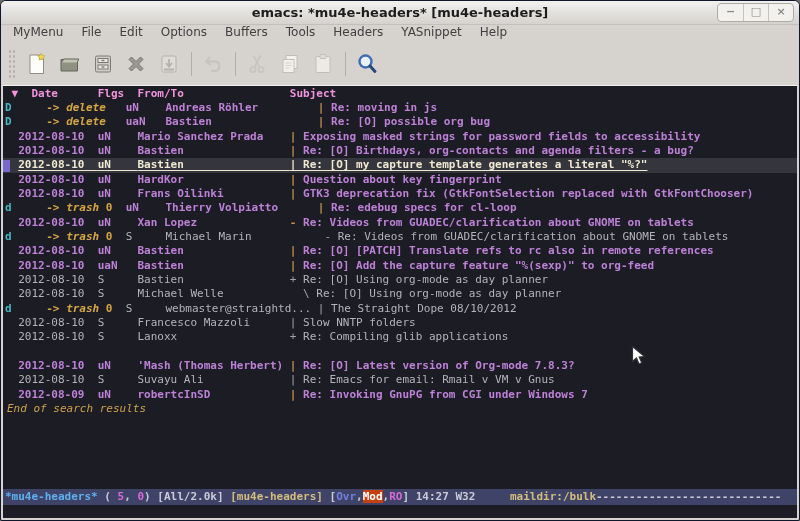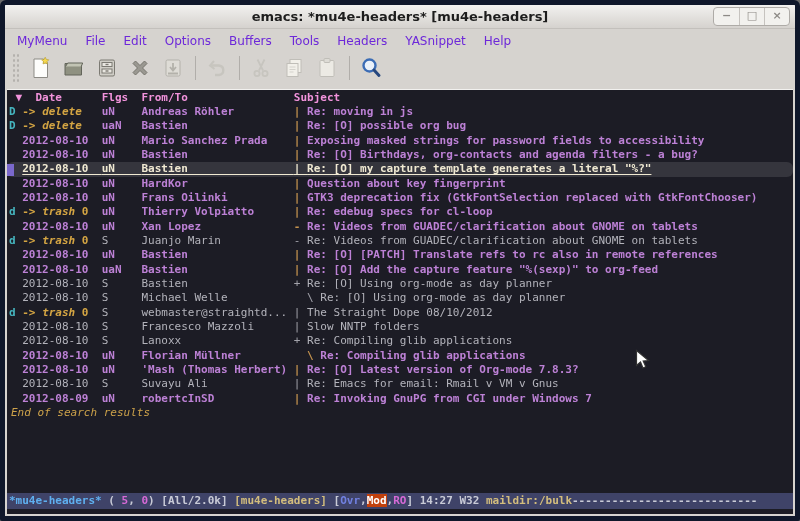--- a/index.html
+++ b/index.html
@@ -1,62 +1,62 @@
 <!DOCTYPE html>
 <html><head>
 <meta charset="utf-8">
 <style>
   html,body{margin:0;padding:0;background:#6b6b6b;}
   *{box-sizing:border-box;}
-  .window{position:relative;width:800px;height:521px;background:#d6d3cf;border:5px solid #0f172a;
+  .window{position:relative;width:800px;height:521px;background:#d6d3cf;border:1px solid #0f172a;
     border-radius:6px 6px 2px 2px;overflow:hidden;font-family:"DejaVu Sans",sans-serif;}
   
   .titlebar{height:24px;background:linear-gradient(#f2f1ef,#d5d2ce);border-bottom:1px solid #c3c0bc;
     text-align:center;font-weight:bold;font-size:13px;color:#1d1d1d;line-height:24px;position:relative;}
   .window-controls{position:absolute;right:5px;top:2px;display:flex;background:#f2f1ee;
     border:1px solid #aeaba7;border-radius:4px;overflow:hidden;}
   .winbtn{width:25px;height:17px;line-height:16px;text-align:center;font-weight:bold;font-size:11px;
     color:#8d8a86;border-left:1px solid #c6c3bf;cursor:default;}
   .winbtn:first-child{border-left:none;}
   
-  .menubar{height:19px;display:flex;align-items:flex-end;font-size:12px;color:#6d28d9;padding-left:3px;}
+  .menubar{height:19px;display:flex;align-items:flex-start;font-size:12px;color:#404040;padding-left:3px;}
   .menu-item{padding:0 9px;}
   
   .toolbar{height:40px;display:flex;align-items:center;padding:0 5px;}
   .grip{width:8px;height:30px;margin:0 8px 0 2px;
     background-image:radial-gradient(circle,#b4b1ad 1px,transparent 1.4px);background-size:4px 5px;}
   .tbicon{width:26px;height:26px;display:flex;align-items:center;justify-content:center;margin-right:7px;}
   .tbsep{width:1px;height:24px;background:#b1aeaa;margin:0 8px 0 2px;}
   
   .buffer{position:absolute;left:2px;right:2px;top:84px;bottom:2px;background:#1c1c25;
     border-top:1px solid #f2f1ef;font-family:"DejaVu Sans Mono",monospace;font-size:11px;}
   .headerline{height:15px;line-height:15px;white-space:pre;color:#f293dc;font-weight:bold;padding-left:2px;}
   .mrow{height:14.33px;line-height:14.33px;white-space:pre;padding-left:2px;position:relative;}
   .u{color:#bd81d6;font-weight:bold;}
   .r{color:#b3b3bb;}
   .pu{color:#c3924e;font-weight:bold;}
   .pr{color:#a3a3ab;}
-  .mk{color:#d4a543;font-weight:bold;}
+  .mk{color:#d4a543;font-weight:bold;margin-left:28px;}
   .mk i{font-style:italic;}
   .teal{color:#46b6c0;font-weight:bold;}
-  .mrow.hl{background:#35353d;border-radius:6px;}
+  .mrow.hl{background:#35353d;}
   .mrow.hl span{color:#f0e9d2 !important;font-weight:bold;}
   .mrow.hl .ul{text-decoration:underline;text-underline-offset:2px;}
   .cursor{position:absolute;left:0;top:2px;width:7px;height:12px;background:#7a68cc;}
   .endline{height:14.33px;line-height:14.33px;color:#cda24a;font-style:italic;padding-left:4px;white-space:pre;}
   .mode-line{position:absolute;left:0;right:0;top:403px;height:16px;line-height:16px;background:#3f4368;
     white-space:pre;padding-left:2px;font-weight:bold;}
   .ml-buf{color:#5fb0f0;}
   .ml-pl{color:#c9cbd7;}
   .ml-num{color:#d76ad7;}
   .ml-name{color:#d3bd7d;}
   .ml-ovr{color:#7181e1;margin-top:12px;}
   .ml-mod{color:#ffffff;background:#c2410c;}
   .ml-ro{color:#d76ad7;}
-  .ml-dir{color:#d3bd7d;}
+  .ml-dir{color:#d3bd7d;margin-left:28px;}
   .ml-dash{color:#c9cbd7;}
   .minibuffer{position:absolute;left:0;right:0;top:419px;height:16px;color:#b3b3bb;white-space:pre;padding-left:2px;}
   .mouse{position:absolute;left:630px;top:344px;pointer-events:none;z-index:10;}
 </style>
 </head>
 <body>
 
 <div class="window">
   <div class="titlebar">
     <span>emacs: *mu4e-headers* [mu4e-headers]</span>
@@ -154,29 +154,29 @@
     <div>
         <div class="mrow"><span class="teal">D </span><span><span class="mk">-&gt; <i>delete</i>   </span><span class="u">uN    </span><span class="u">Andreas Röhler         </span><span class="pu">| </span><span class="u">Re: moving in js</span></span></div>
         <div class="mrow"><span class="teal">D </span><span><span class="mk">-&gt; <i>delete</i>   </span><span class="u">uaN   </span><span class="u">Bastien                </span><span class="pu">| </span><span class="u">Re: [O] possible org bug</span></span></div>
         <div class="mrow"><span>  </span><span><span class="u">2012-08-10  </span><span class="u">uN    </span><span class="u">Mario Sanchez Prada    </span><span class="pu">| </span><span class="u">Exposing masked strings for password fields to accessibility</span></span></div>
         <div class="mrow"><span>  </span><span><span class="u">2012-08-10  </span><span class="u">uN    </span><span class="u">Bastien                </span><span class="pu">| </span><span class="u">Re: [O] Birthdays, org-contacts and agenda filters - a bug?</span></span></div>
         <div class="mrow hl"><span class="cursor"></span><span>  </span><span class="ul"><span class="u">2012-08-10  </span><span class="u">uN    </span><span class="u">Bastien                </span><span class="pu">| </span><span class="u">Re: [O] my capture template generates a literal "%?"</span></span></div>
         <div class="mrow"><span>  </span><span><span class="u">2012-08-10  </span><span class="u">uN    </span><span class="u">HardKor                </span><span class="pu">| </span><span class="u">Question about key fingerprint</span></span></div>
         <div class="mrow"><span>  </span><span><span class="u">2012-08-10  </span><span class="u">uN    </span><span class="u">Frans Oilinki          </span><span class="pu">| </span><span class="u">GTK3 deprecation fix (GtkFontSelection replaced with GtkFontChooser)</span></span></div>
         <div class="mrow"><span class="teal">d </span><span><span class="mk">-&gt; <i>trash</i> 0  </span><span class="u">uN    </span><span class="u">Thierry Volpiatto      </span><span class="pu">| </span><span class="u">Re: edebug specs for cl-loop</span></span></div>
         <div class="mrow"><span>  </span><span><span class="u">2012-08-10  </span><span class="u">uN    </span><span class="u">Xan Lopez              </span><span class="pu">- </span><span class="u">Re: Videos from GUADEC/clarification about GNOME on tablets</span></span></div>
-        <div class="mrow"><span class="teal">d </span><span><span class="mk">-&gt; <i>trash</i> 0  </span><span class="r">S     </span><span class="r">Juanjo Marin           </span><span class="pr">- </span><span class="r">Re: Videos from GUADEC/clarification about GNOME on tablets</span></span></div>
+        <div class="mrow"><span class="teal">d </span><span><span class="mk">-&gt; <i>trash</i> 0  </span><span class="r">S     </span><span class="r">Michael Marin           </span><span class="pr">- </span><span class="r">Re: Videos from GUADEC/clarification about GNOME on tablets</span></span></div>
         <div class="mrow"><span>  </span><span><span class="u">2012-08-10  </span><span class="u">uN    </span><span class="u">Bastien                </span><span class="pu">| </span><span class="u">Re: [O] [PATCH] Translate refs to rc also in remote references</span></span></div>
         <div class="mrow"><span>  </span><span><span class="u">2012-08-10  </span><span class="u">uaN   </span><span class="u">Bastien                </span><span class="pu">| </span><span class="u">Re: [O] Add the capture feature "%(sexp)" to org-feed</span></span></div>
         <div class="mrow"><span>  </span><span><span class="r">2012-08-10  </span><span class="r">S     </span><span class="r">Bastien                </span><span class="pr">+ </span><span class="r">Re: [O] Using org-mode as day planner</span></span></div>
         <div class="mrow"><span>  </span><span><span class="r">2012-08-10  </span><span class="r">S     </span><span class="r">Michael Welle          </span><span class="pr">  \ </span><span class="r">Re: [O] Using org-mode as day planner</span></span></div>
         <div class="mrow"><span class="teal">d </span><span><span class="mk">-&gt; <i>trash</i> 0  </span><span class="r">S     </span><span class="r">webmaster@straightd... </span><span class="pr">| </span><span class="r">The Straight Dope 08/10/2012</span></span></div>
         <div class="mrow"><span>  </span><span><span class="r">2012-08-10  </span><span class="r">S     </span><span class="r">Francesco Mazzoli      </span><span class="pr">| </span><span class="r">Slow NNTP folders</span></span></div>
         <div class="mrow"><span>  </span><span><span class="r">2012-08-10  </span><span class="r">S     </span><span class="r">Lanoxx                 </span><span class="pr">+ </span><span class="r">Re: Compiling glib applications</span></span></div>
-        <div class="mrow"><span>  </span><span><span class="u">2012-08-10  </span><span class="u">uN    </span><span class="u">Florian Müllner        </span><span class="pu">  \ </span><span class="u">Re: Compiling glib applications</span></span></div>
+        <div class="mrow"><span>  </span></div>
         <div class="mrow"><span>  </span><span><span class="u">2012-08-10  </span><span class="u">uN    </span><span class="u">'Mash (Thomas Herbert) </span><span class="pu">| </span><span class="u">Re: [O] Latest version of Org-mode 7.8.3?</span></span></div>
         <div class="mrow"><span>  </span><span><span class="r">2012-08-10  </span><span class="r">S     </span><span class="r">Suvayu Ali             </span><span class="pr">| </span><span class="r">Re: Emacs for email: Rmail v VM v Gnus</span></span></div>
         <div class="mrow"><span>  </span><span><span class="u">2012-08-09  </span><span class="u">uN    </span><span class="u">robertcInSD            </span><span class="pu">| </span><span class="u">Re: Invoking GnuPG from CGI under Windows 7</span></span></div>
       </div>
     <div class="endline">End of search results</div>
     <div class="mode-line"><span class="ml-buf">*mu4e-headers*</span><span class="ml-pl"> ( </span><span class="ml-num">5</span><span class="ml-pl">, </span><span class="ml-num">0</span><span class="ml-pl">) </span><span class="ml-pl">[All/2.0k] </span><span class="ml-name">[mu4e-headers] </span><span class="ml-pl">[</span><span class="ml-ovr">Ovr</span><span class="ml-pl">,</span><span class="ml-mod">Mod</span><span class="ml-pl">,</span><span class="ml-ro">RO</span><span class="ml-pl">] </span><span class="ml-pl">14:27 W32 </span><span class="ml-dir">maildir:/bulk</span><span class="ml-dash">----------------------------</span></div>
     <div class="minibuffer"></div>
   </div>
   <div class="mouse">
     <svg width="16" height="22" viewBox="0 0 16 22">

